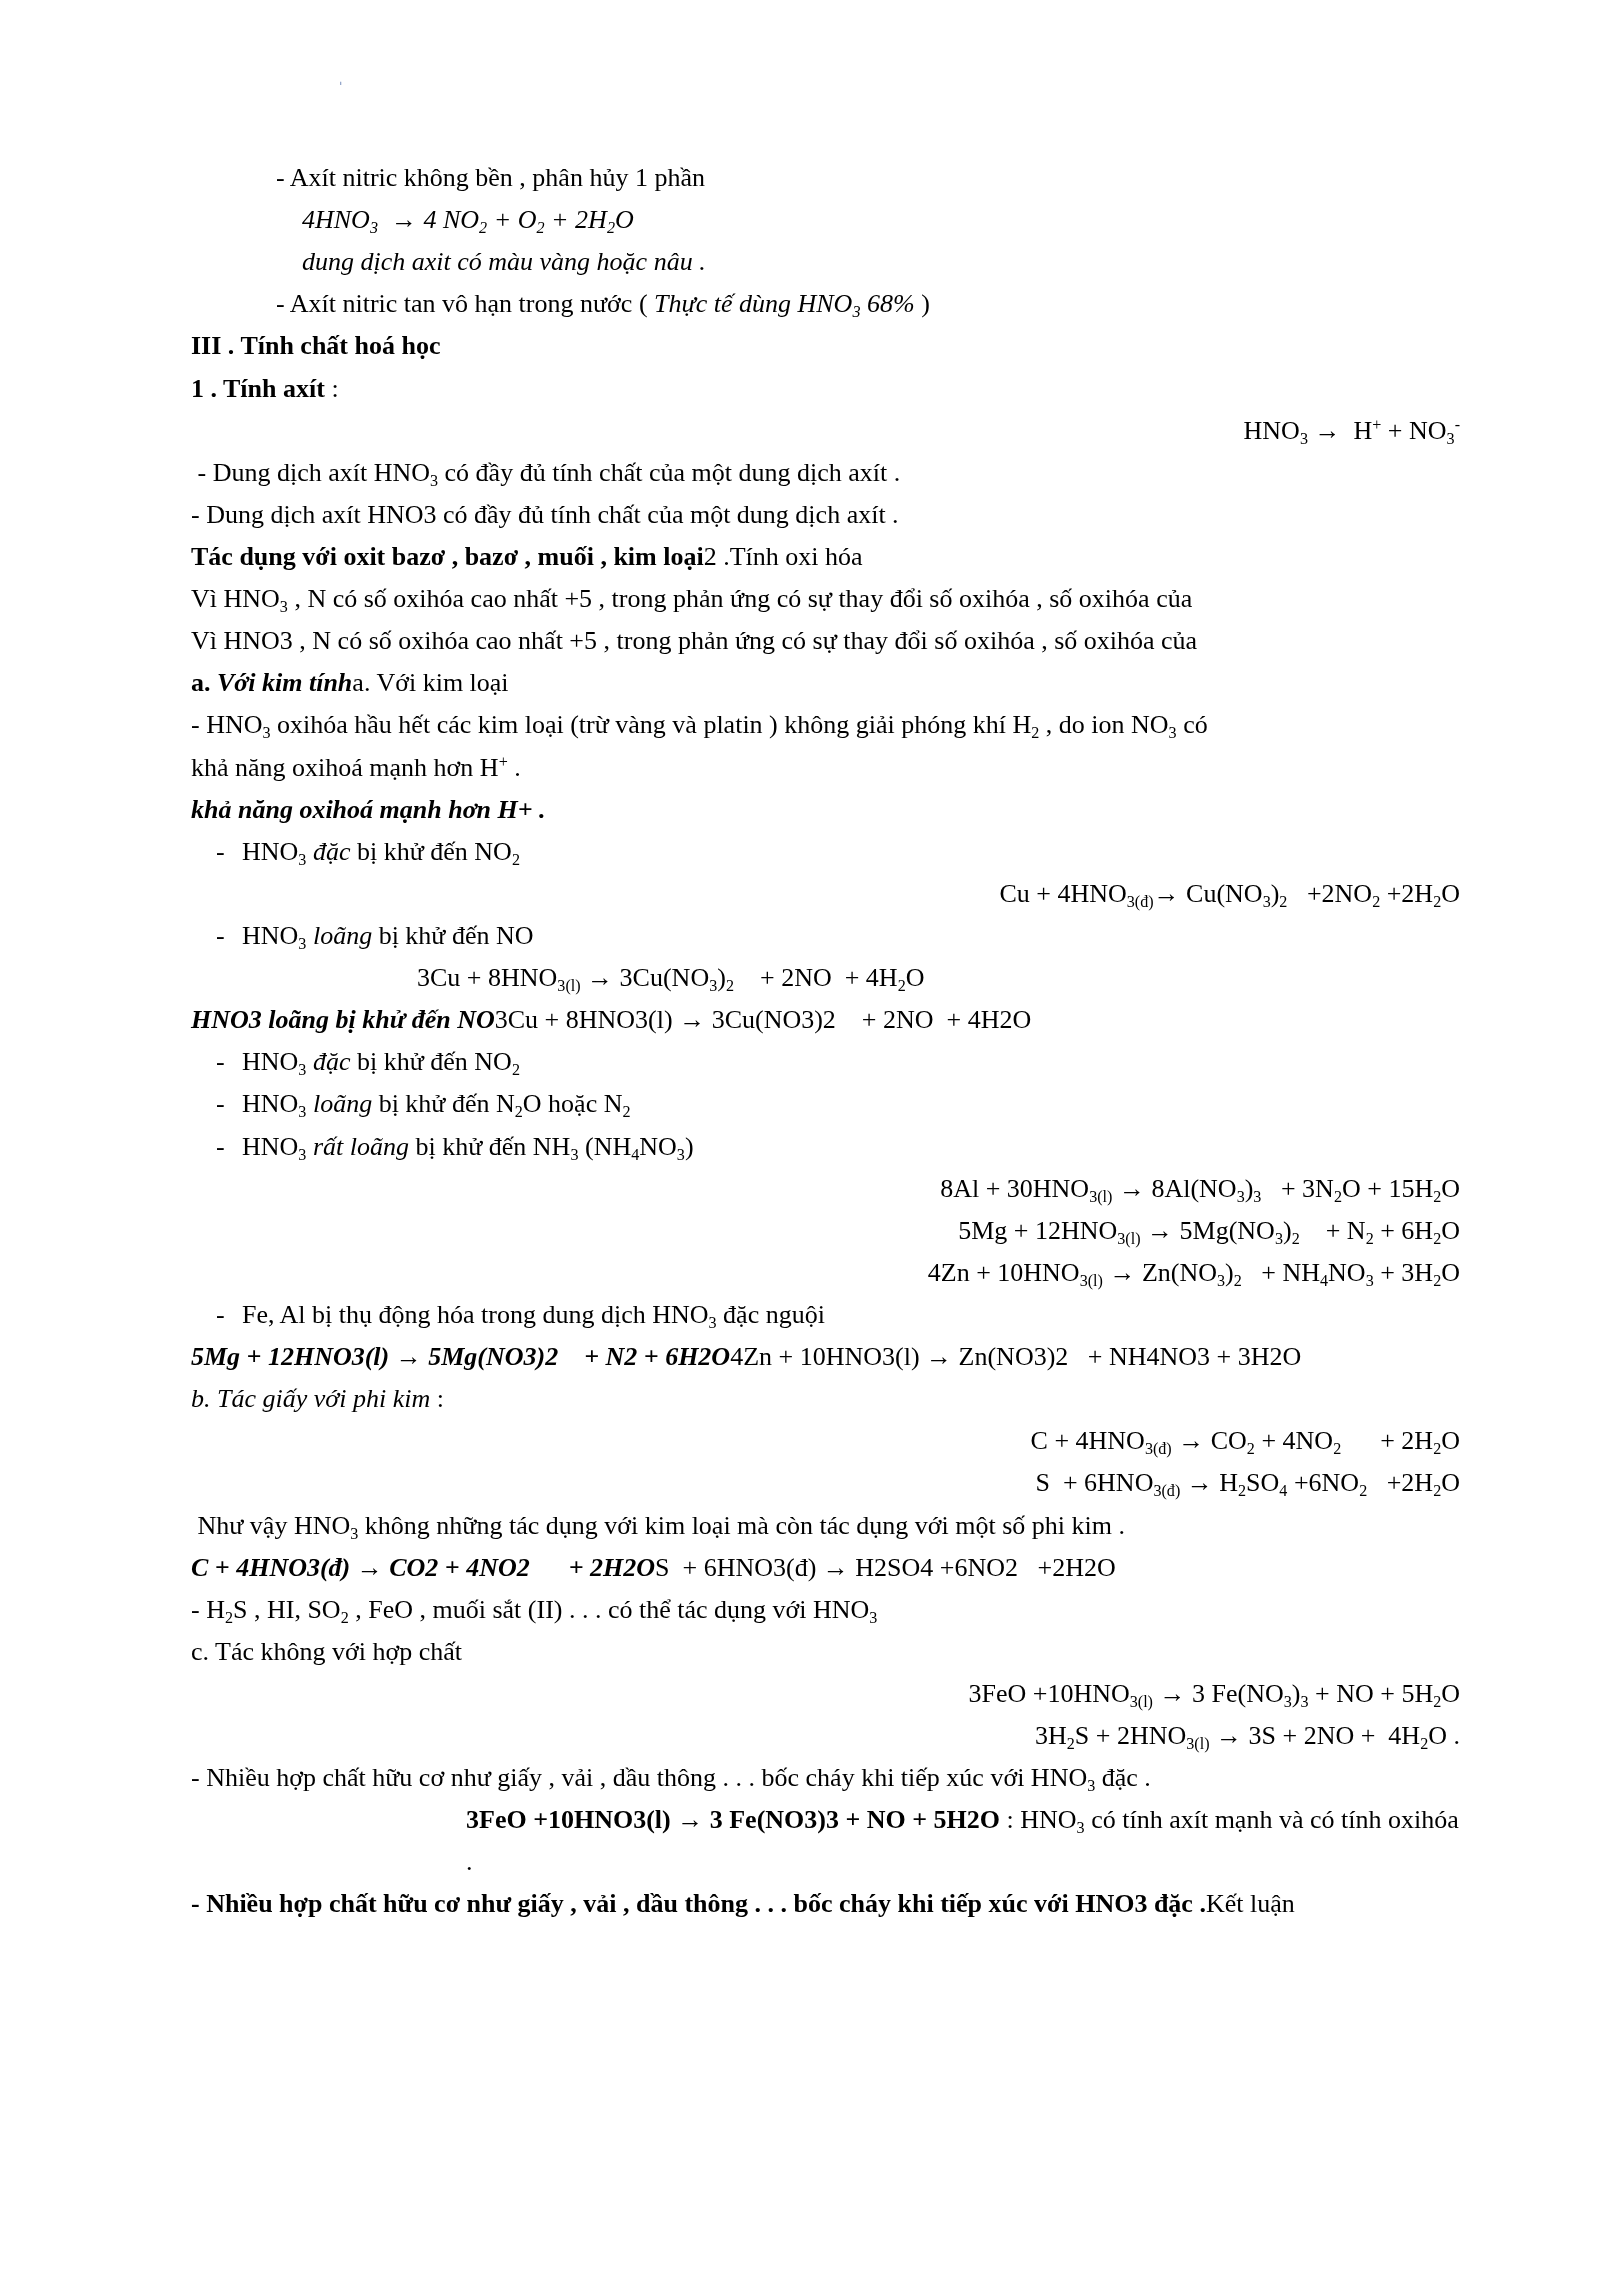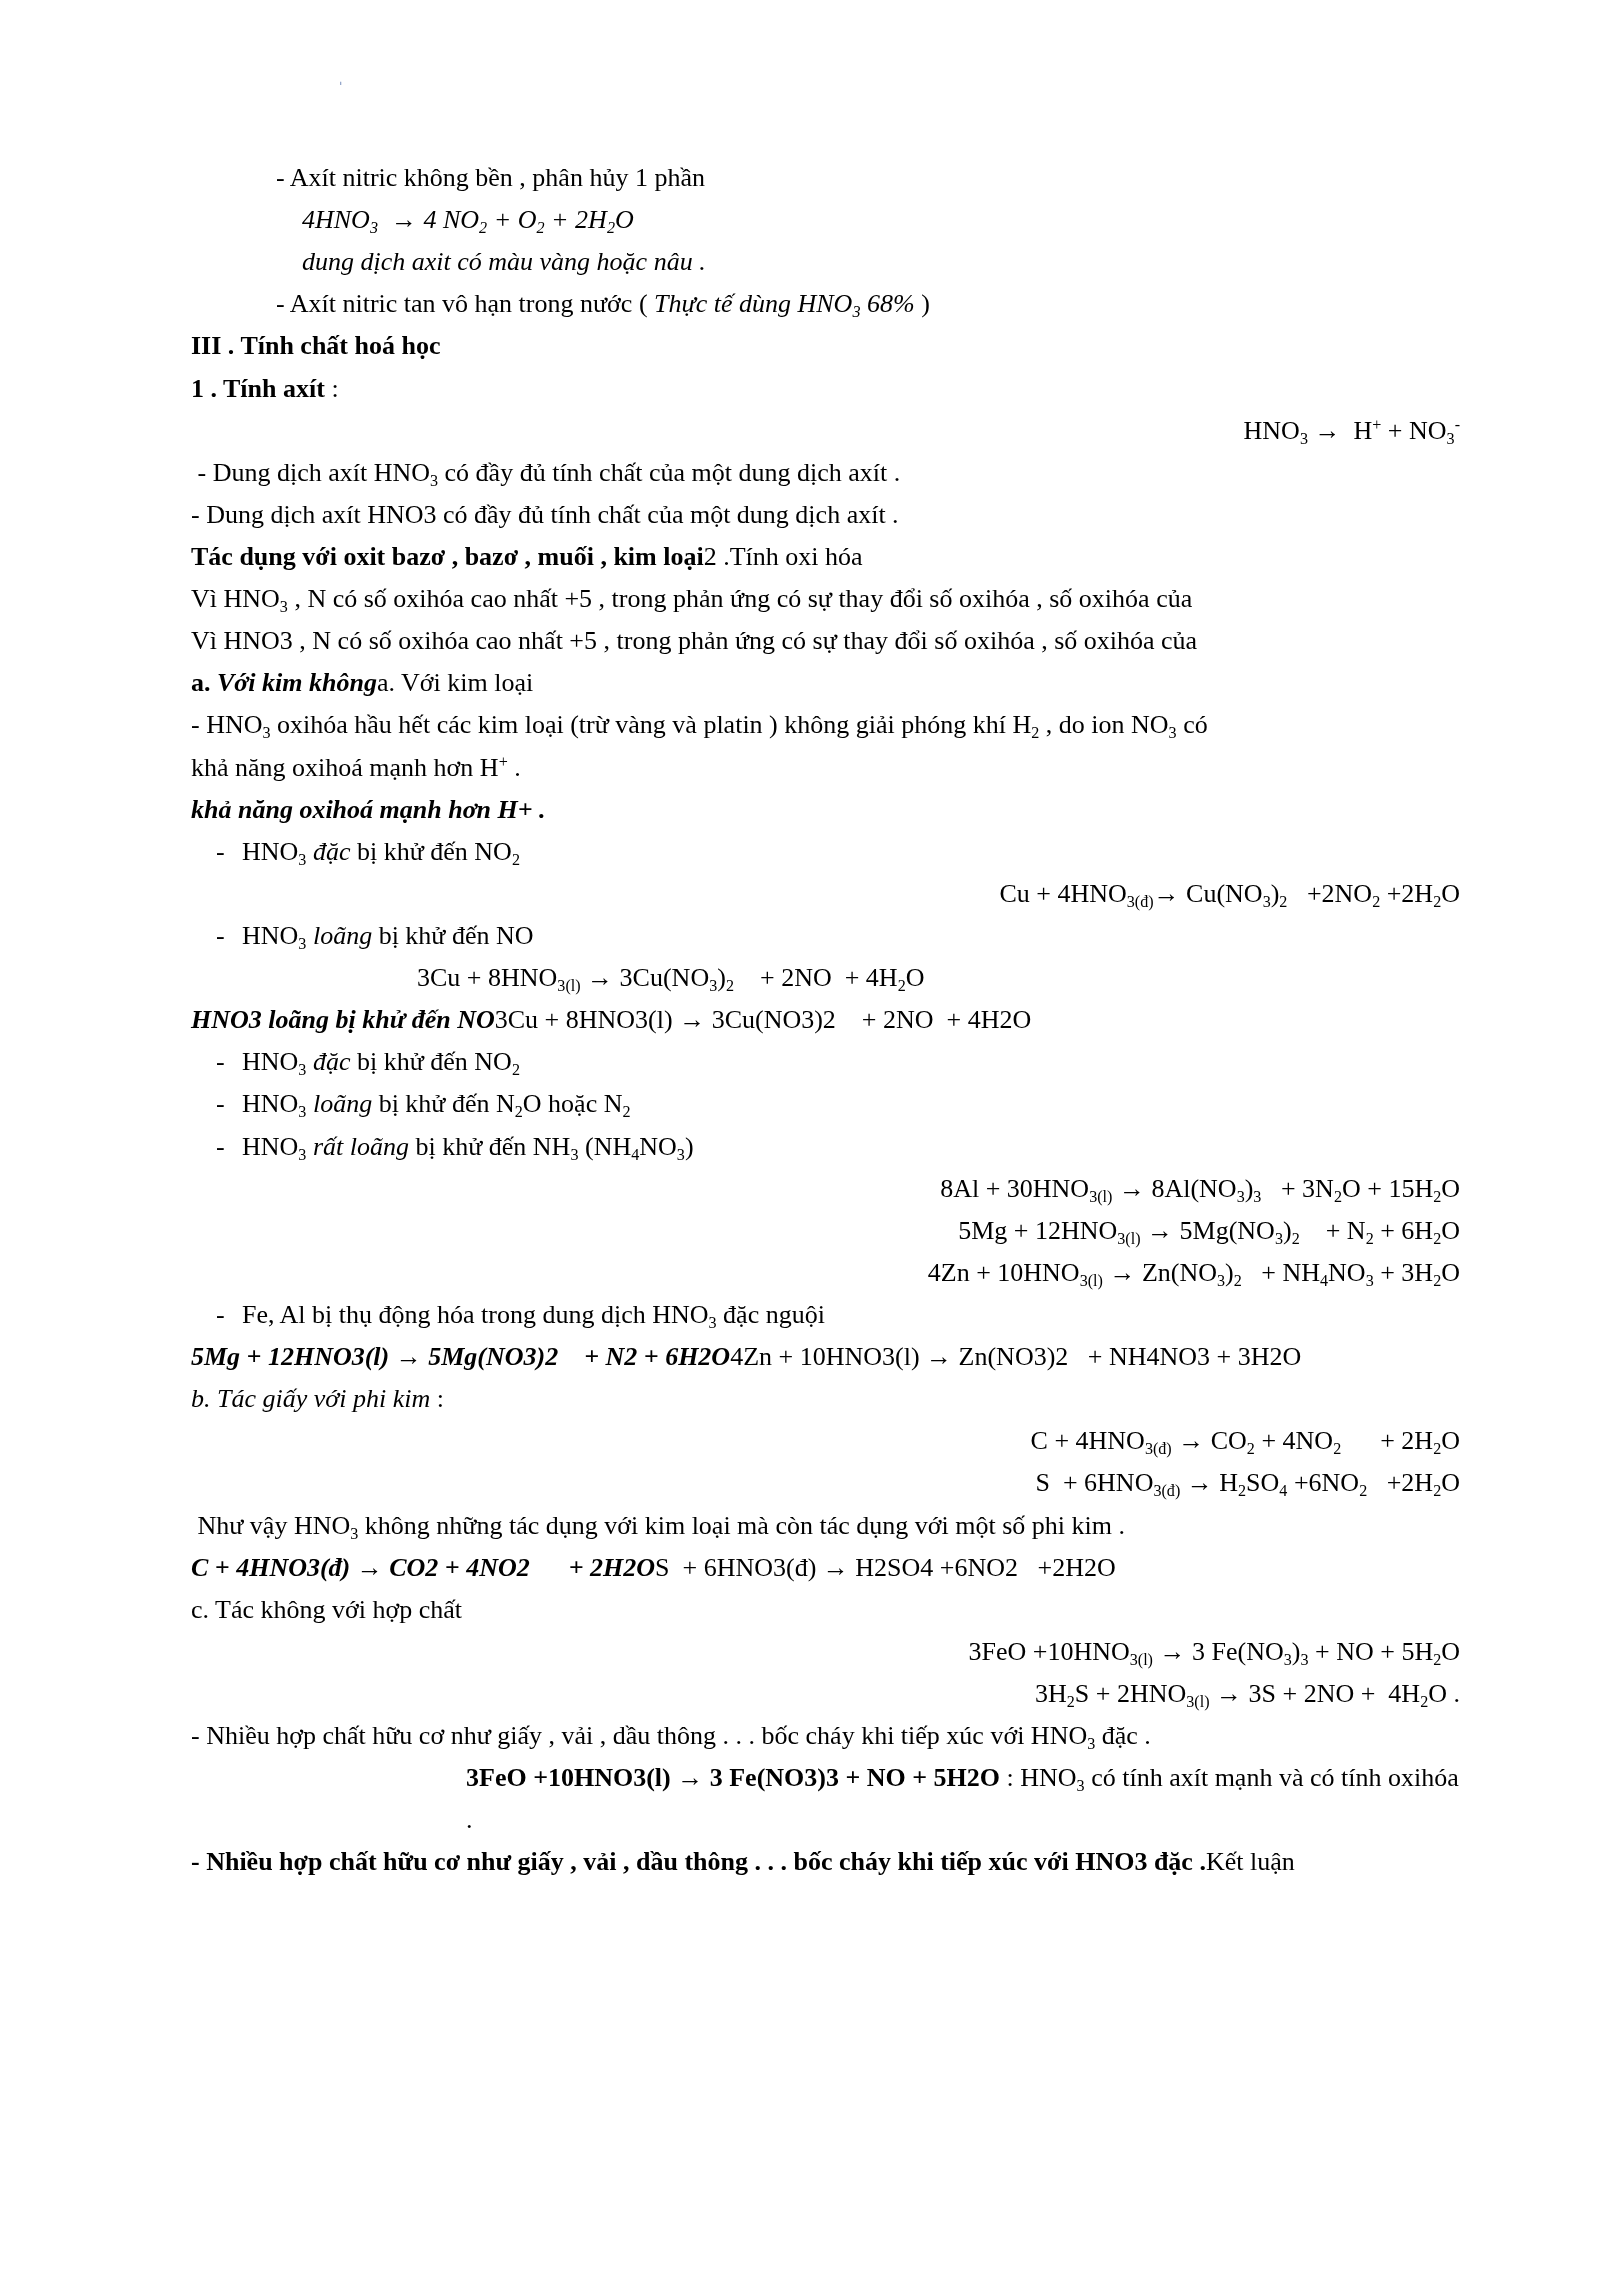--- a/index.html
+++ b/index.html
@@ -101,21 +101,21 @@
 
     <div class="ln"> - Dung dịch axít HNO<sub>3</sub> có đầy đủ tính chất của một dung dịch axít .</div>
 
     <div class="ln"><span>- Dung dịch axít HNO3 có đầy đủ tính chất của một dung dịch axít .</span></div>
 
     <div class="ln"><b>Tác dụng với oxit bazơ , bazơ , muối , kim loại</b><span>2 .Tính oxi hóa</span></div>
 
     <div class="ln">Vì HNO<sub>3</sub> , N có số oxihóa cao nhất +5 , trong phản ứng có sự thay đổi số oxihóa , số oxihóa của</div>
     <div class="ln"><span>Vì HNO3 , N có số oxihóa cao nhất +5 , trong phản ứng có sự thay đổi số oxihóa , số oxihóa của</span></div>
 
-    <div class="ln"><b>a. </b><span class="bi">Với kim không</span><span>a. Với kim loại</span></div>
+    <div class="ln"><b>a. </b><span class="bi">Với kim tính</span><span>a. Với kim loại</span></div>
 
     <div class="ln">- HNO<sub>3</sub> oxihóa hầu hết các kim loại (trừ vàng và platin ) không giải phóng khí H<sub>2</sub> , do ion NO<sub>3</sub> có</div>
     <div class="ln">khả năng oxihoá mạnh hơn H<sup>+</sup> .</div>
 
     <div class="ln"><span class="bi">khả năng oxihoá mạnh hơn H+ .</span></div>
 
     <div class="dash-row">
       <span class="bullet">-</span>
       <span class="txt">HNO<sub>3</sub> <i>đặc</i> bị khử đến NO<sub>2</sub></span>
     </div>
@@ -160,20 +160,21 @@
 
     <div class="ln"><i>b. Tác giấy với phi kim</i><span> :</span></div>
 
     <div class="ln indent3">C + 4HNO<sub>3(đ)</sub> → CO<sub>2</sub> + 4NO<sub>2</sub>      + 2H<sub>2</sub>O</div>
     <div class="ln indent3">S  + 6HNO<sub>3(đ)</sub> → H<sub>2</sub>SO<sub>4</sub> +6NO<sub>2</sub>   +2H<sub>2</sub>O</div>
 
     <div class="ln"> Như vậy HNO<sub>3</sub> không những tác dụng với kim loại mà còn tác dụng với một số phi kim .</div>
 
     <div class="ln"><span class="bi">C + 4HNO3(đ) → CO2 + 4NO2      + 2H2O</span><span>S  + 6HNO3(đ) → H2SO4 +6NO2   +2H2O</span></div>
 
+    <div class="ln">- H<sub>2</sub>S , HI, SO<sub>2</sub> , FeO , muối sắt (II) . . . có thể tác dụng với HNO<sub>3</sub></div>
     <div class="ln"><span>c. Tác không với hợp chất</span></div>
 
     <div class="ln indent3">3FeO +10HNO<sub>3(l)</sub> → 3 Fe(NO<sub>3</sub>)<sub>3</sub> + NO + 5H<sub>2</sub>O</div>
     <div class="ln indent3">3H<sub>2</sub>S + 2HNO<sub>3(l)</sub> → 3S + 2NO +  4H<sub>2</sub>O .</div>
 
     <div class="ln">- Nhiều hợp chất hữu cơ như giấy , vải , dầu thông . . . bốc cháy khi tiếp xúc với HNO<sub>3</sub> đặc .</div>
 
     <div class="ln indent-kl"><b>3FeO +10HNO3(l) → 3 Fe(NO3)3 + NO + 5H2O</b><span> : HNO<sub>3</sub> có tính axít mạnh và có tính oxihóa .</span></div>
 
     <div class="ln"><b>- Nhiều hợp chất hữu cơ như giấy , vải , dầu thông . . . bốc cháy khi tiếp xúc với HNO3 đặc .</b><span>Kết luận</span></div>

